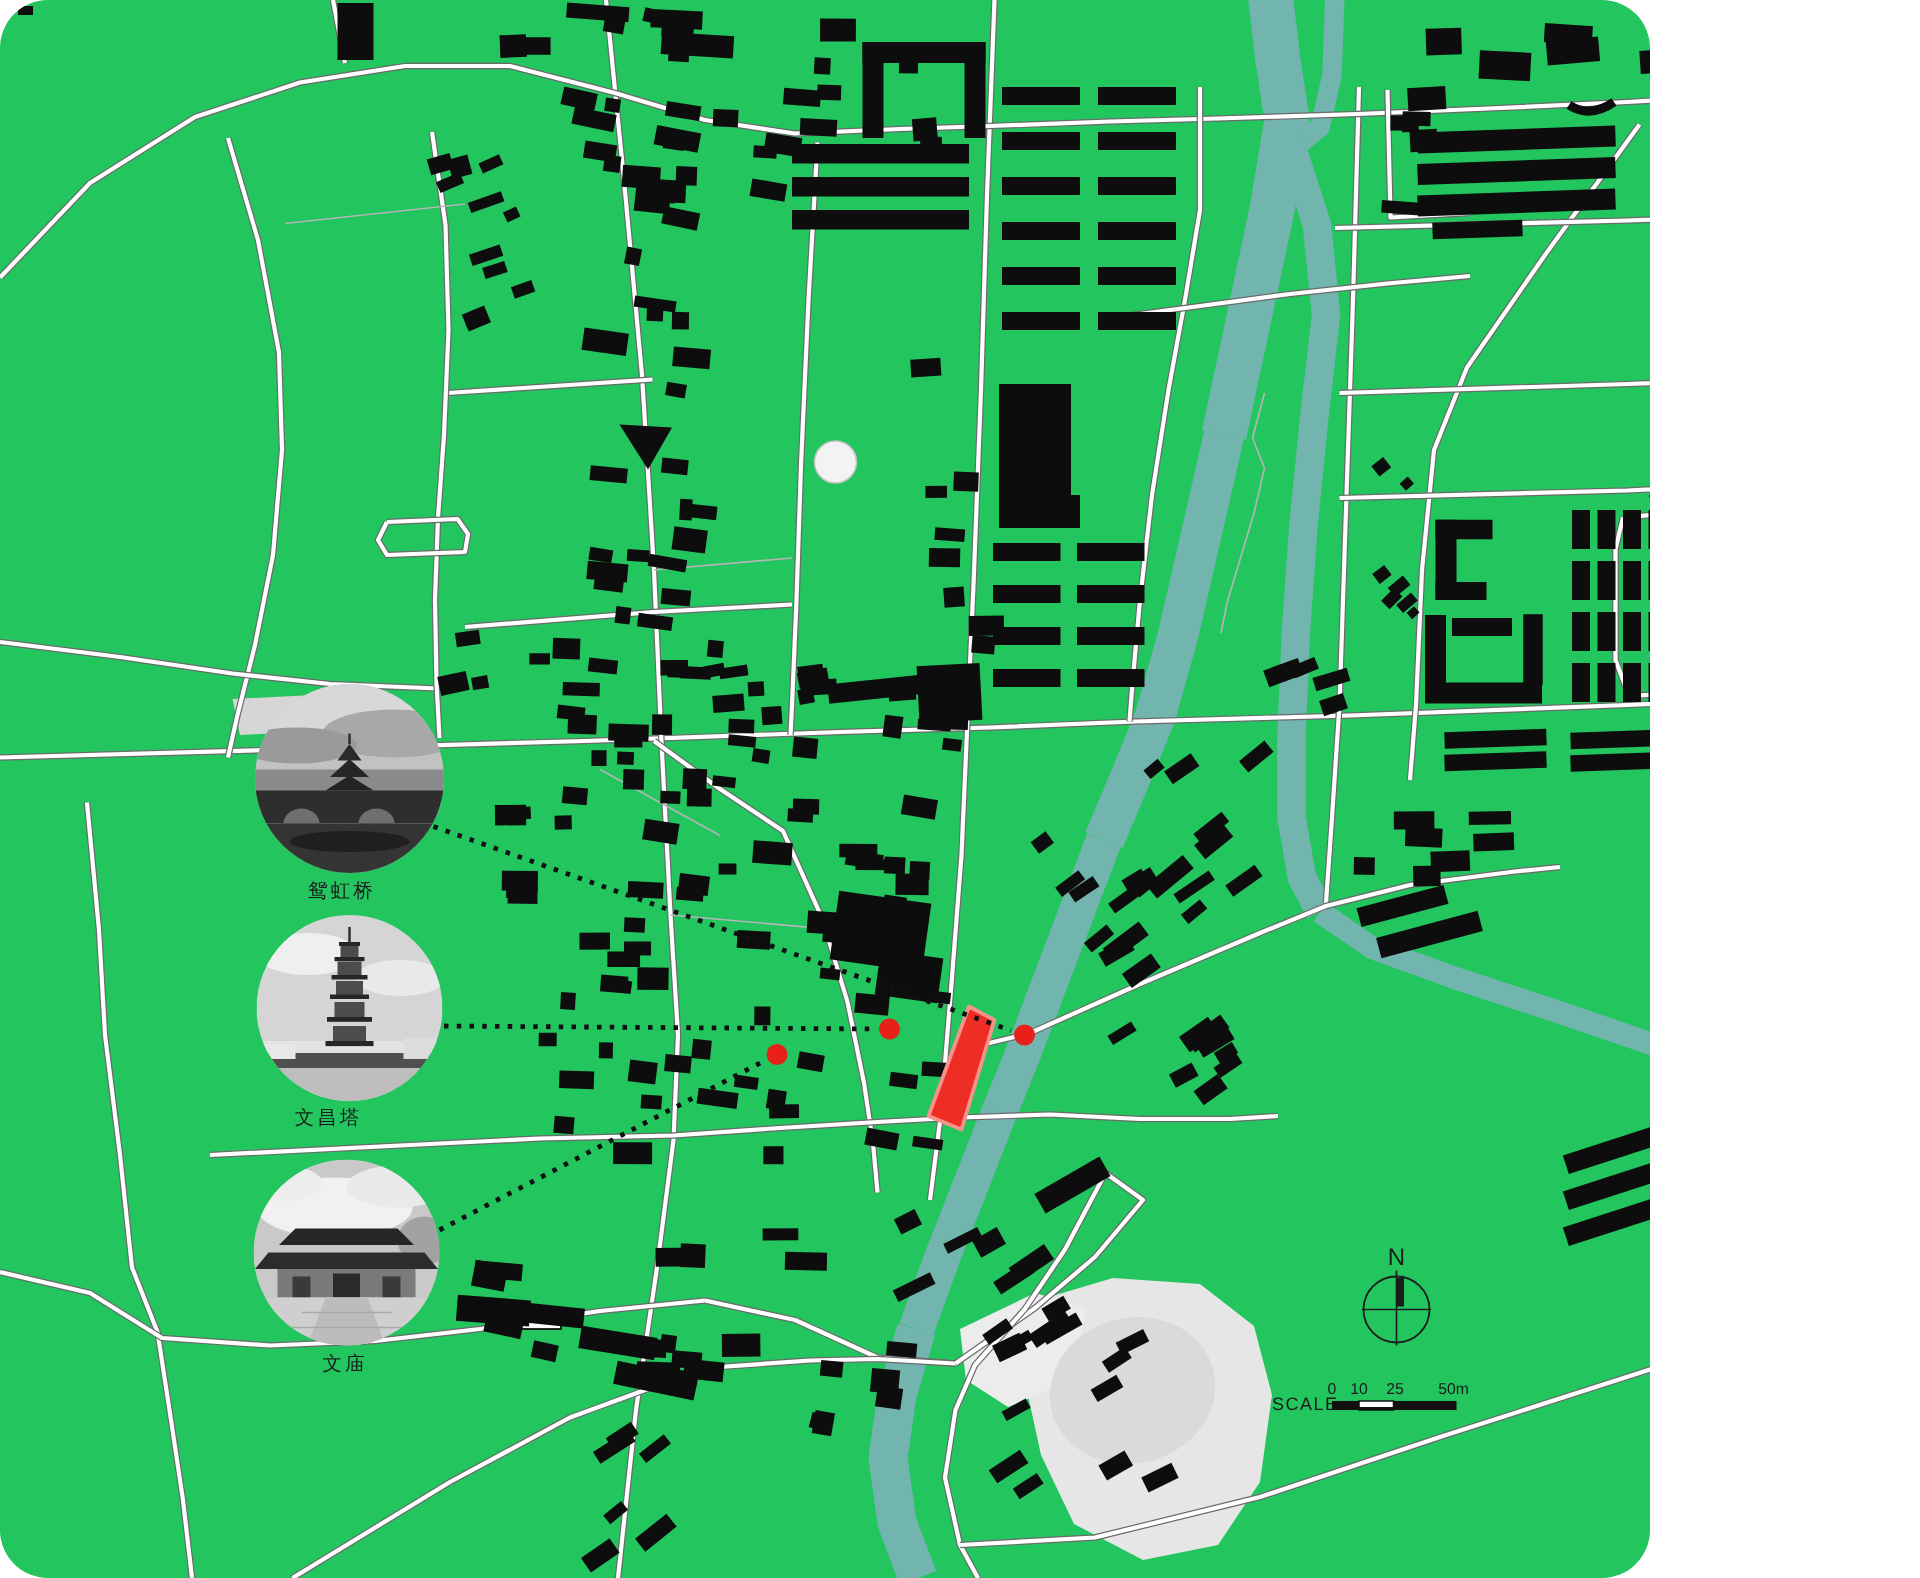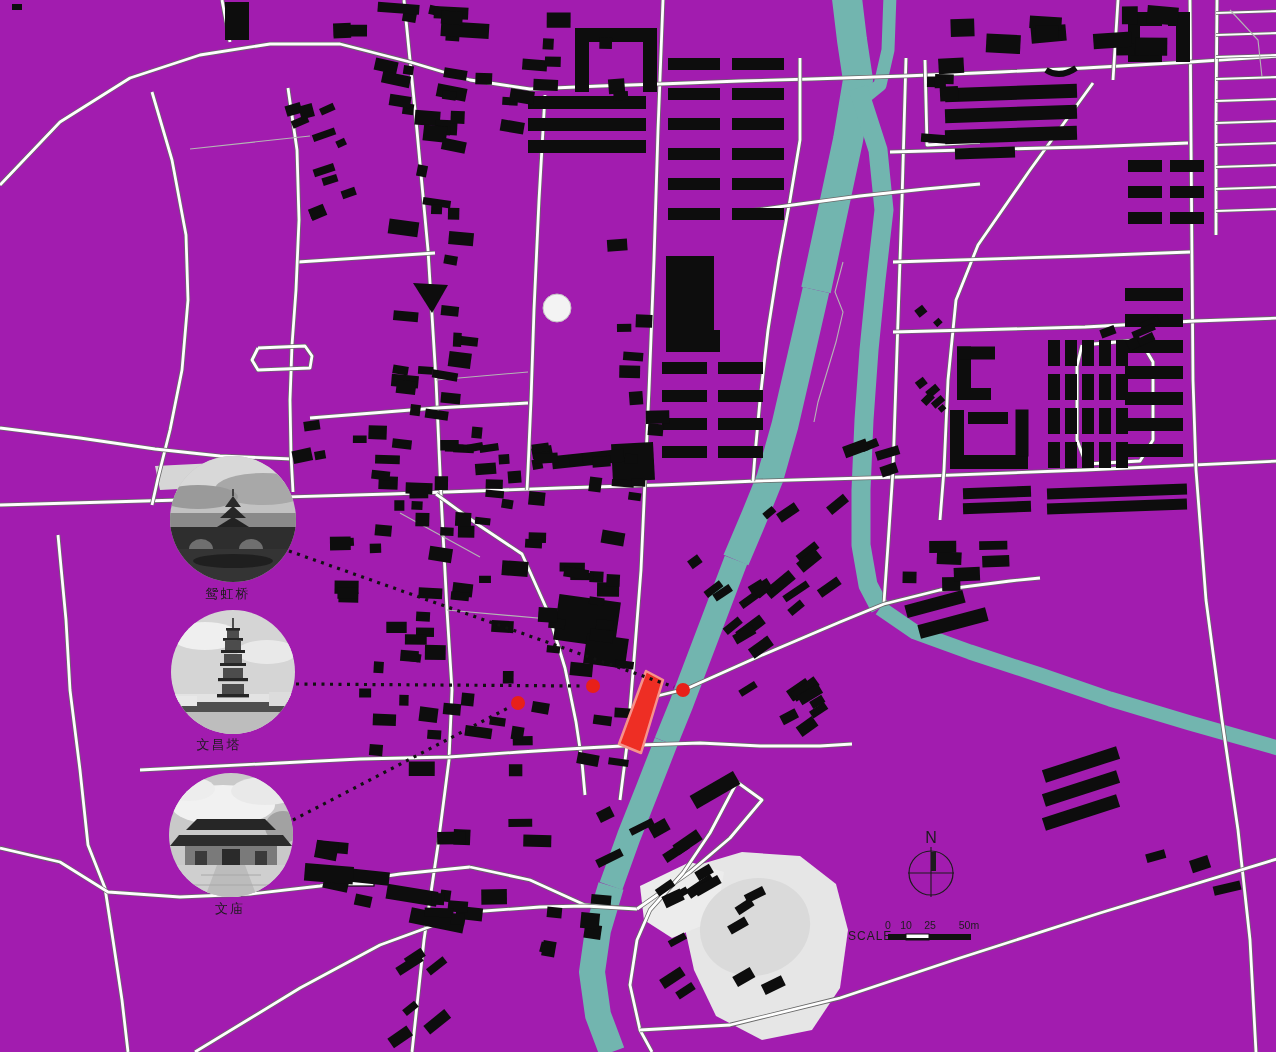--- a/index.html
+++ b/index.html
@@ -1,17 +1,17 @@
 <!DOCTYPE html>
 <html><head>
 <meta charset="utf-8">
 <style>
   html,body{margin:0;padding:0;background:#ffffff;}
-  .stage{position:relative;width:1276px;height:1052px;background:#a21caf;overflow:hidden;
-         font-family:"Liberation Sans", sans-serif;}
+  .stage{position:relative;width:1100px;height:1052px;background:#22c55e;overflow:hidden;
+         font-family:"Liberation Sans", sans-serif;border-radius:32px;}
   svg{position:absolute;left:0;top:0;}
   text{font-family:"Liberation Sans", sans-serif;}
   .cjk{font-size:13px;fill:#1c1c1c;letter-spacing:2px;}
   .scale-label{font-size:12px;fill:#1c1c1c;letter-spacing:1px;}
   .tick-label{font-size:10.5px;fill:#1c1c1c;}
   .north-label{font-size:16px;fill:#1c1c1c;}
 </style>
 </head>
 <body>
 

